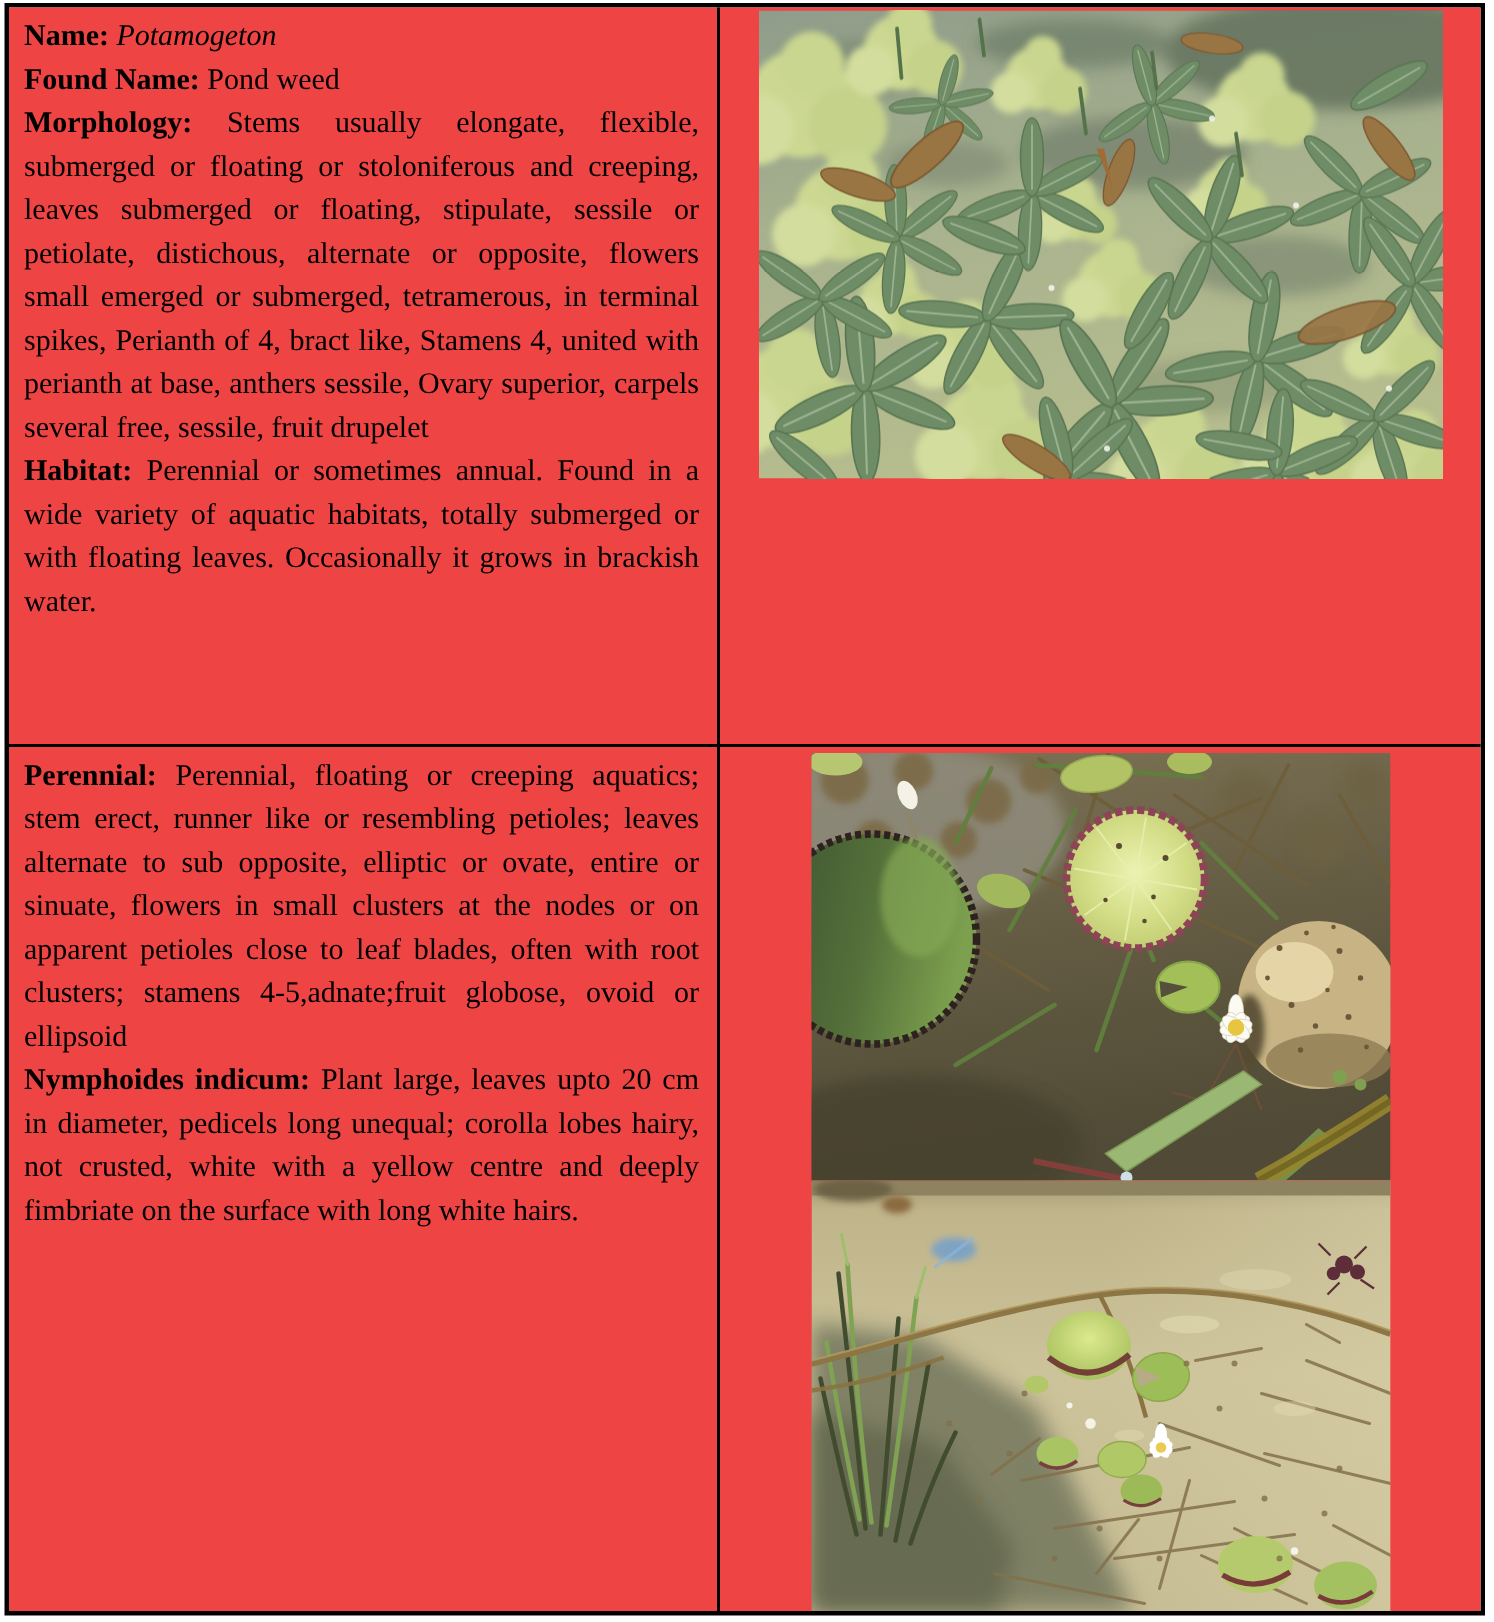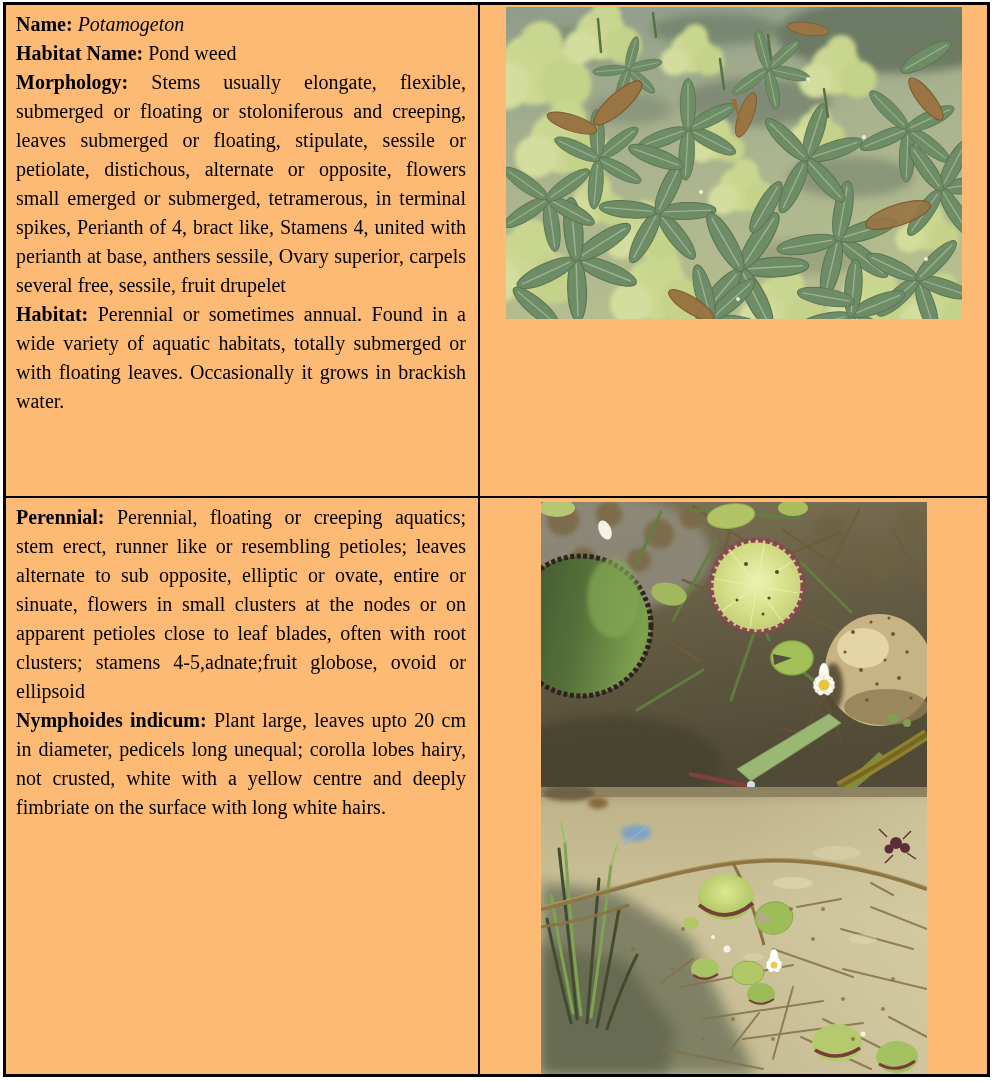--- a/index.html
+++ b/index.html
@@ -1,42 +1,42 @@
 <!DOCTYPE html>
 <html><head>
 <meta charset="utf-8">
 <style>
   html,body{margin:0;padding:0;background:#ffffff;}
   .page{position:relative;width:996px;height:1081px;background:#ffffff;overflow:hidden;
         font-family:"Liberation Serif","DejaVu Serif",serif;color:#000;}
   .doc-table{position:absolute;left:3px;top:2px;width:987px;height:1075px;
              border:3px solid #000;box-sizing:border-box;
              display:grid;grid-template-columns:474px 507px;grid-template-rows:493px 576px;}
-  .cell{box-sizing:border-box;overflow:hidden;background:#fdba74;}
+  .cell{box-sizing:border-box;overflow:hidden;background:#ef4444;}
   .c-border-r{border-right:2px solid #000;}
   .c-border-b{border-bottom:2px solid #000;}
   .text-cell{padding:5px 12px 0 10px;font-size:20px;line-height:29px;text-align:justify;}
   .text-cell p{margin:0;}
   .b{font-weight:bold;}
   .i{font-style:italic;}
   .bi{font-weight:bold;}
   .photo1{margin:2px 0 0 26px;display:block;}
   .photo2{margin:4px 0 0 61px;display:block;}
   .photo3{margin:0 0 0 61px;display:block;}
   svg{display:block;}
 </style>
 </head>
 <body>
 
 <div class="page">
   <div class="doc-table">
 
     <div class="cell c-border-r c-border-b text-cell">
       <p><span class="b">Name:</span><span class="i"> Potamogeton</span></p>
-      <p><span class="b">Habitat Name:</span><span> Pond weed</span></p>
+      <p><span class="b">Found Name:</span><span> Pond weed</span></p>
       <p><span class="b">Morphology:</span><span> Stems usually elongate, flexible, submerged or floating or stoloniferous and creeping, leaves submerged or floating, stipulate, sessile or petiolate, distichous, alternate or opposite, flowers small emerged or submerged, tetramerous, in terminal spikes, Perianth of 4, bract like, Stamens 4, united with perianth at base, anthers sessile, Ovary superior, carpels several free, sessile, fruit drupelet</span></p>
       <p><span class="b">Habitat:</span><span> Perennial or sometimes annual. Found in a wide variety of aquatic habitats, totally submerged or with floating leaves. Occasionally it grows in brackish water.</span></p>
     </div>
 
     <div class="cell c-border-b">
       <svg class="photo1" viewBox="0 0 456 312" width="456" height="312" role="img" aria-label="Pond weed with elongated sage-green floating leaves among yellow-green algae mats on murky water">
         <defs>
           <linearGradient id="p1w" x1="0" y1="0" x2="0.25" y2="1">
             <stop offset="0" stop-color="#8f9c8a"></stop>
               <stop offset="0.45" stop-color="#a7b18e"></stop>

